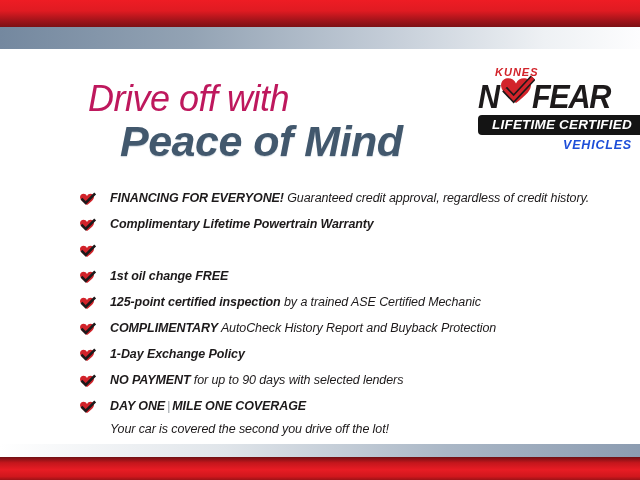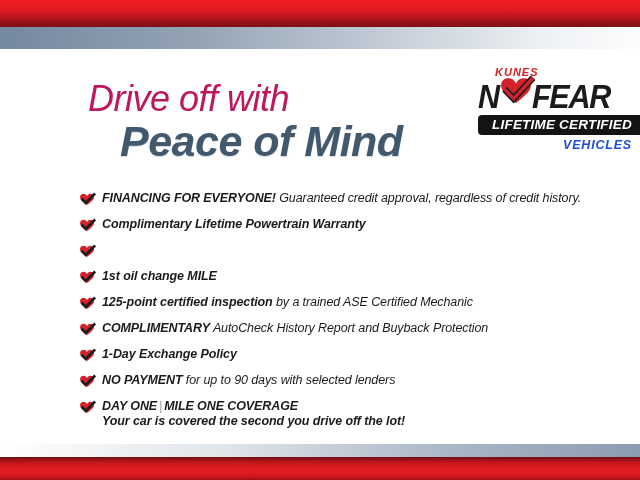--- a/index.html
+++ b/index.html
@@ -78,25 +78,26 @@
   .benefits {
     position: absolute; left: 78px; top: 192px; width: 540px;
     list-style: none;
   }
   .benefit {
     display: flex; align-items: flex-start;
     margin-bottom: 7.5px;
     font-style: italic; font-size: 12.5px; line-height: 13.5px;
     color: #1d1a1b; letter-spacing: -0.1px;
     white-space: nowrap;
+    gap: 8px;
   }
   .benefit .check { flex: 0 0 auto; margin: 0 6px 0 0; position: relative; top: 0px; }
   .b-bold { font-weight: 700; }
   .b-sep { color: #9aa0a6; font-weight: 400; padding: 0 2px; }
-  .b-sub { font-weight: 700; margin-top: 1px; }
+  .b-sub { font-weight: 400; margin-top: 9px; }
 </style>
 </head>
 <body>
 
 <div class="page">
 
   <div class="bar-top-red"></div>
   <div class="bar-top-steel"></div>
 
   <div class="title">
@@ -152,21 +153,21 @@
       </span>
     </li>
 
     <li class="benefit">
       <span class="check">
         <svg width="18" height="15" viewBox="0 0 21 17">
           <path d="M10.5 4.6 C9.5 1.8 5.9 1 3.8 2.6 C1.7 4.2 2 7.2 4 9.4 C5.8 11.4 8.4 13.4 10.5 14.9 C12.6 13.4 15.2 11.4 17 9.4 C19 7.2 19.3 4.2 17.2 2.6 C15.1 1 11.5 1.8 10.5 4.6 Z" fill="#d2232a"></path>
           <polyline points="4,7.5 9,12.5 20,1.5" fill="none" stroke="#1d1a1b" stroke-width="3"></polyline>
         </svg>
       </span>
-      <span><span class="b-bold">1st oil change MILE</span><span></span></span>
+      <span><span class="b-bold">1st oil change FREE</span><span></span></span>
     </li>
 
     <li class="benefit">
       <span class="check">
         <svg width="18" height="15" viewBox="0 0 21 17">
           <path d="M10.5 4.6 C9.5 1.8 5.9 1 3.8 2.6 C1.7 4.2 2 7.2 4 9.4 C5.8 11.4 8.4 13.4 10.5 14.9 C12.6 13.4 15.2 11.4 17 9.4 C19 7.2 19.3 4.2 17.2 2.6 C15.1 1 11.5 1.8 10.5 4.6 Z" fill="#d2232a"></path>
           <polyline points="4,7.5 9,12.5 20,1.5" fill="none" stroke="#1d1a1b" stroke-width="3"></polyline>
         </svg>
       </span>
       <span><span class="b-bold">125-point certified inspection</span><span> by a trained ASE Certified Mechanic</span></span>

